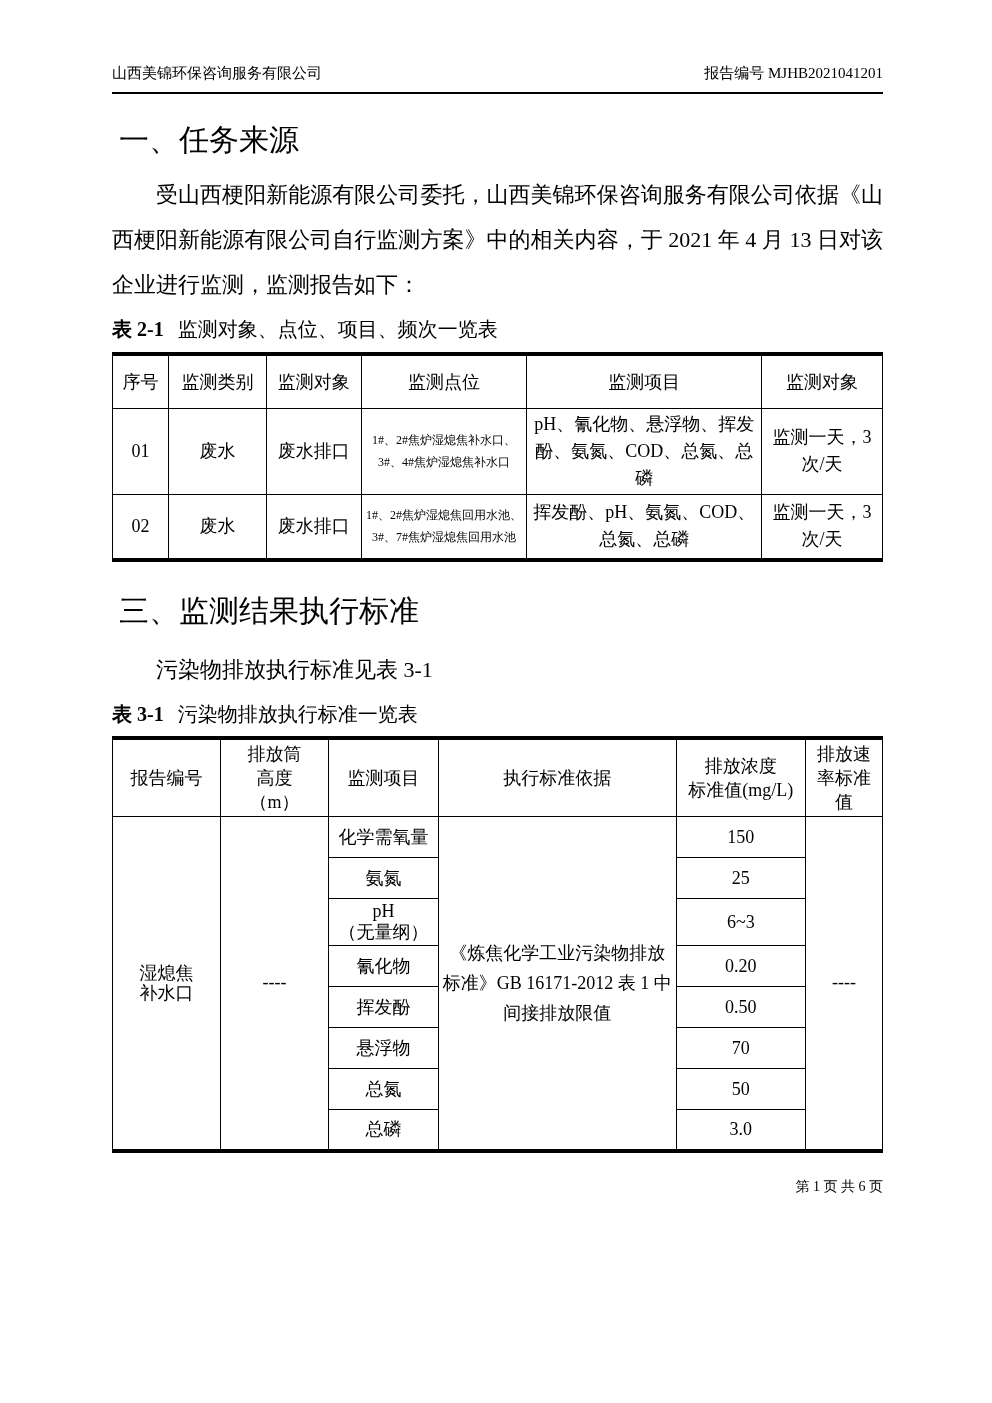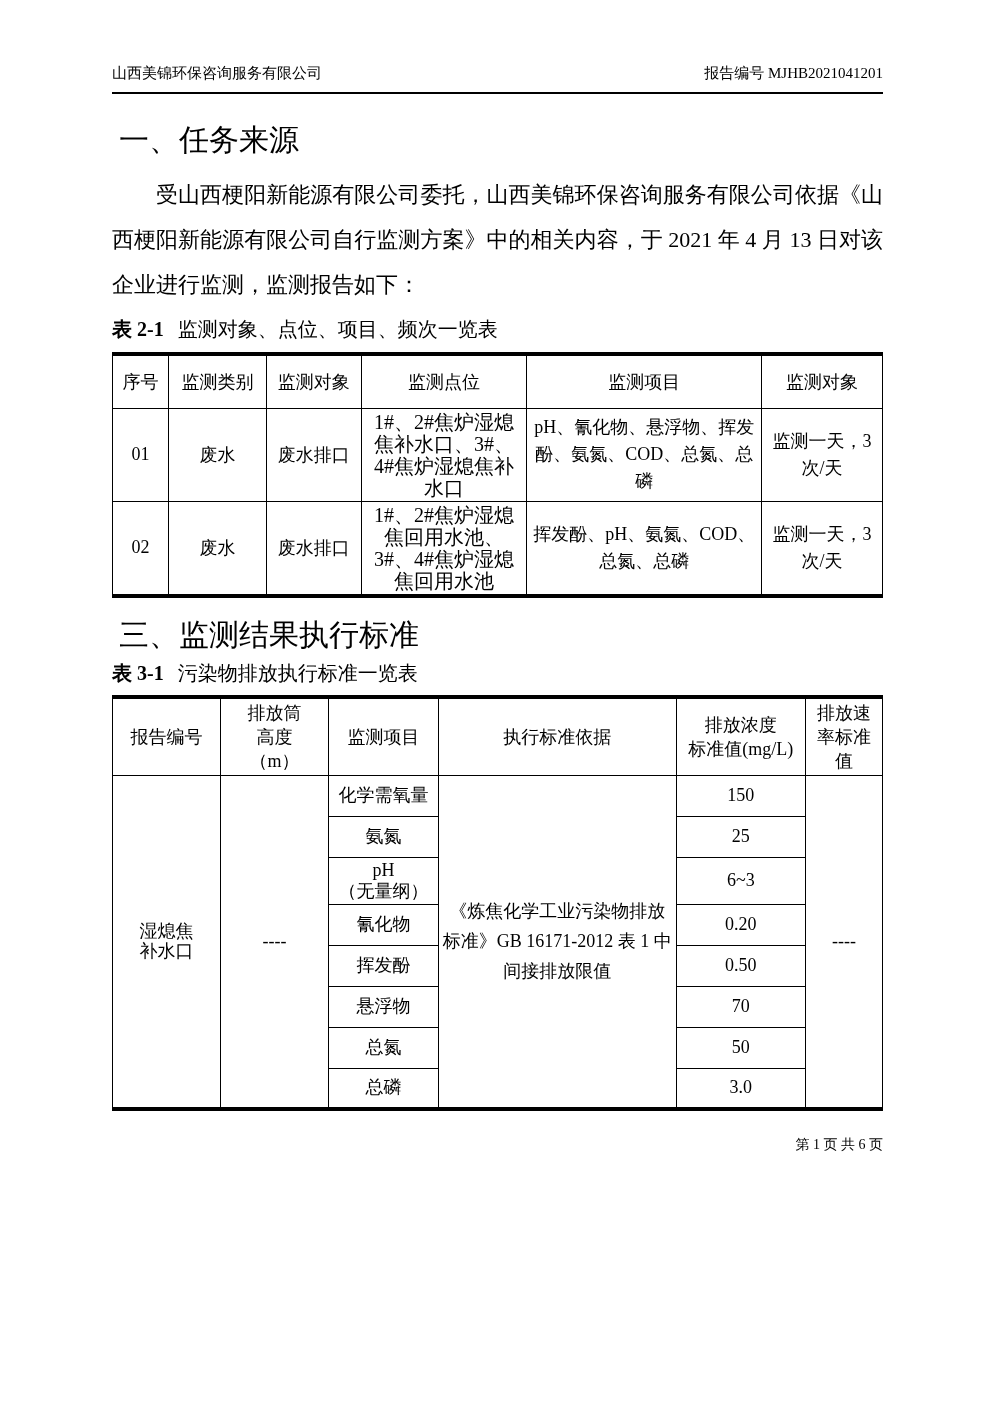--- a/index.html
+++ b/index.html
@@ -32,21 +32,21 @@
   
   .sec-heading {
     font-size: 30px;
     font-weight: normal;
     line-height: 33px;
     margin: 0;
     padding-left: 7px;
   }
   .h1-1 { margin-top: 29px; }
   .h1-2 { margin-top: 26px; }
-  .h1-3 { margin-top: 20px; }
+  .h1-3 { margin-top: 32px; }
   .body-par {
     font-size: 22px;
     line-height: 45px;
     text-align: justify;
     text-indent: 2em;
     margin: 0;
   }
   .p1 { margin-top: 16px; }
   .p2 { margin-top: 20px; }
   .p3 { margin-top: 20px; }
@@ -71,21 +71,21 @@
     vertical-align: middle;
     font-weight: normal;
     font-size: 18px;
     padding: 2px 3px;
     box-sizing: border-box;
     white-space: pre-line;
   }
   .t21 { margin-top: 10px; }
   .t21 thead th { height: 54px; }
   .t21 tbody tr { height: 66px; }
-  .t21 td.cell-points { font-size: 20px; line-height: 22px; }
+  .t21 td.cell-points { font-size: 12px; line-height: 22px; }
   .t21 td.cell-items  { line-height: 27px; }
   .t21 td.cell-freq   { line-height: 27px; }
   .t31 { margin-top: 9px; }
   .t31 thead th { height: 78px; line-height: 24px; }
   .t31 tbody tr { height: 41px; }
   .t31 td { line-height: 21px; }
   .t31 td.cell-source { line-height: 20px; }
   .t31 td.cell-basis  { line-height: 30px; }
   
   .doc-footer {
@@ -138,28 +138,29 @@
         <td class="cell-type">废水</td>
         <td class="cell-object">废水排口</td>
         <td class="cell-points">1#、2#焦炉湿熄焦补水口、3#、4#焦炉湿熄焦补水口</td>
         <td class="cell-items">pH、氰化物、悬浮物、挥发酚、氨氮、COD、总氮、总磷</td>
         <td class="cell-freq">监测一天，3 次/天</td>
       </tr>
       <tr>
         <td class="cell-no">02</td>
         <td class="cell-type">废水</td>
         <td class="cell-object">废水排口</td>
-        <td class="cell-points">1#、2#焦炉湿熄焦回用水池、3#、4#焦炉湿熄焦回用水池</td>
+        <td class="cell-points">1#、2#焦炉湿熄焦回用水池、3#、7#焦炉湿熄焦回用水池</td>
         <td class="cell-items">挥发酚、pH、氨氮、COD、总氮、总磷</td>
         <td class="cell-freq">监测一天，3 次/天</td>
       </tr>
     </tbody>
   </table>
 
   <h1 class="sec-heading h1-3">三、监测结果执行标准</h1>
+  <p class="body-par p3">污染物排放执行标准见表 3-1</p>
 
   <div class="table-caption">
     <span class="caption-label">表 3-1</span><span>污染物排放执行标准一览表</span>
   </div>
 
   <table class="t31">
     <colgroup>
       <col style="width:14.0%">
         <col style="width:14.1%">
         <col style="width:14.2%">

